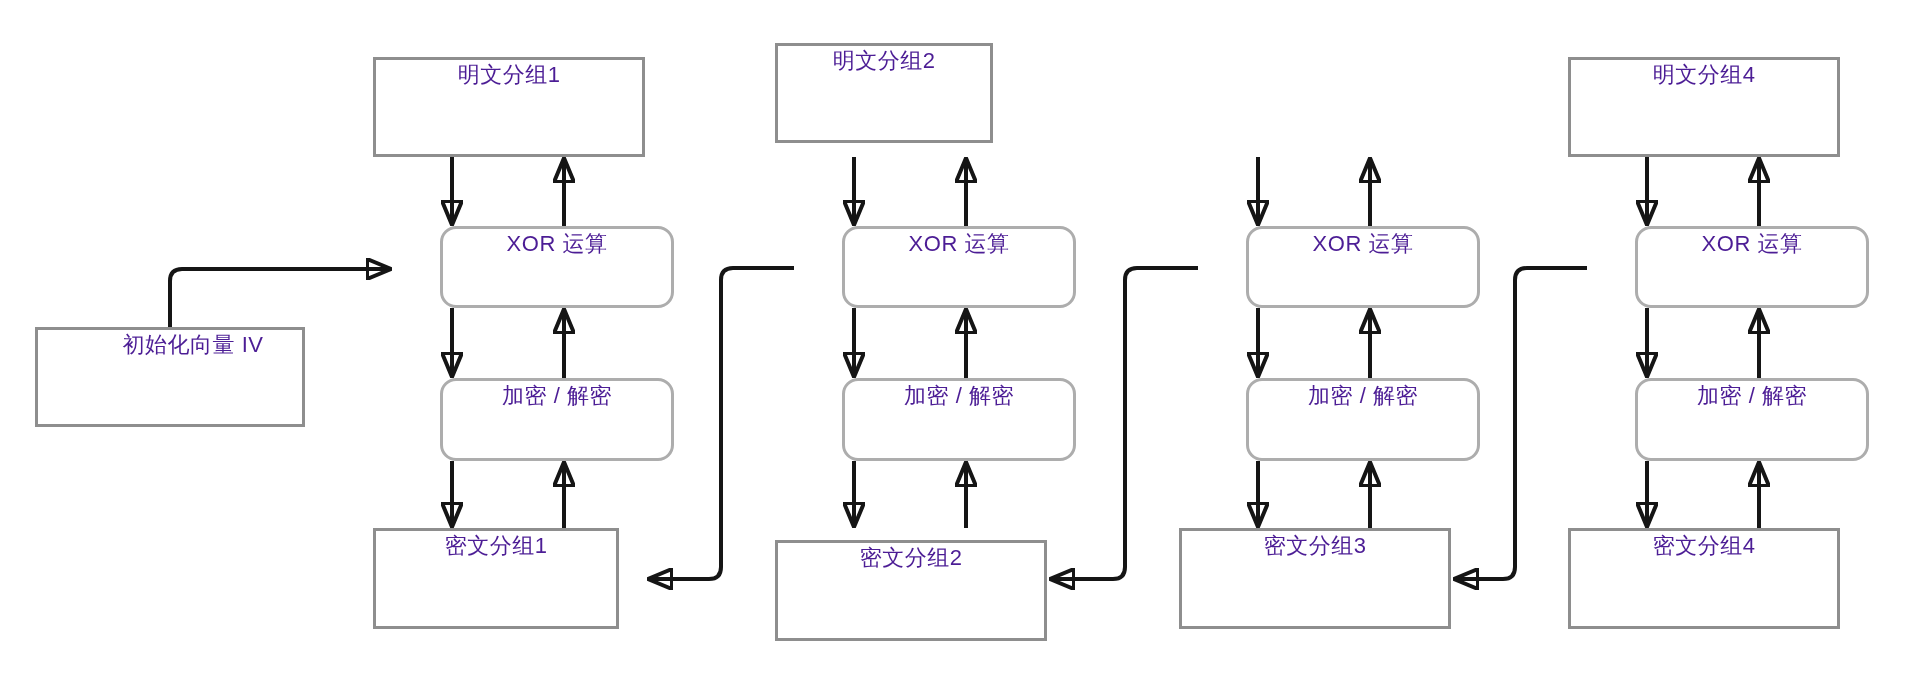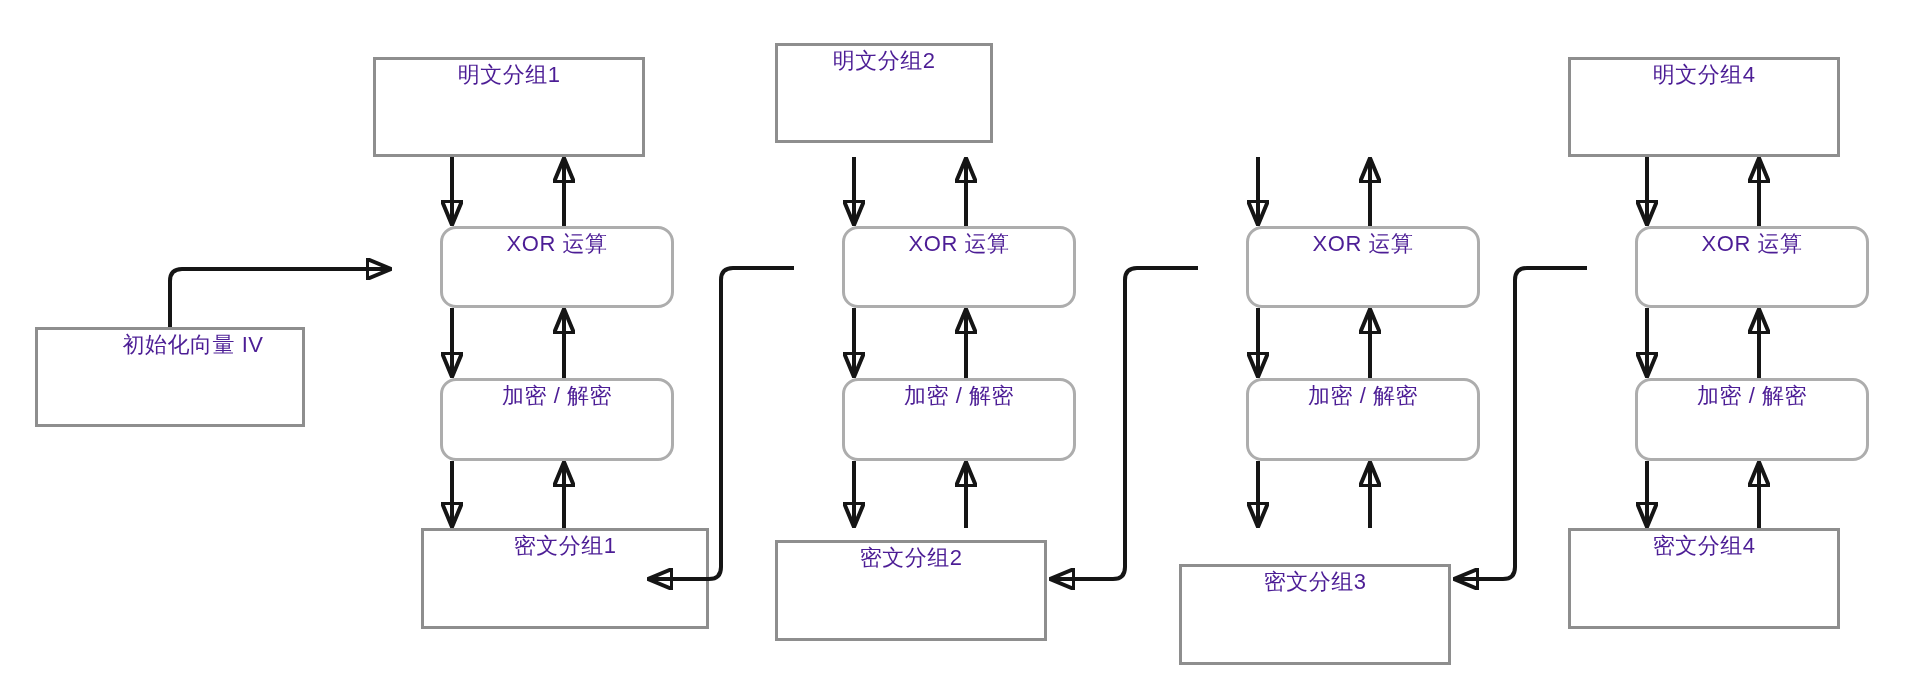--- a/index.html
+++ b/index.html
@@ -44,21 +44,21 @@
 
   <div class="box rect" style="left:373px;  top:57px;  width:272px; height:100px;">
       <span>明文分组1</span>
     </div>
   <div class="box round" style="left:392px;  top:226px; width:234px; height:82px;">
       <span>XOR 运算</span>
     </div>
   <div class="box round" style="left:392px;  top:378px; width:234px; height:83px;">
       <span>加密 / 解密</span>
     </div>
-  <div class="box rect" style="left:373px;  top:528px; width:288px; height:101px;margin-left:48px;">
+  <div class="box rect" style="left:373px;  top:528px; width:246px; height:101px;">
       <span>密文分组1</span>
     </div>
 
   <div class="box rect" style="left:775px;  top:43px;  width:218px; height:100px;">
       <span>明文分组2</span>
     </div>
   <div class="box round" style="left:794px;  top:226px; width:234px; height:82px;">
       <span>XOR 运算</span>
     </div>
   <div class="box round" style="left:794px;  top:378px; width:234px; height:83px;">
@@ -67,21 +67,21 @@
   <div class="box rect" style="left:775px;  top:528px; width:272px; height:101px;margin-top:12px;">
       <span>密文分组2</span>
     </div>
 
   <div class="box round" style="left:1198px; top:226px; width:234px; height:82px;">
       <span>XOR 运算</span>
     </div>
   <div class="box round" style="left:1198px; top:378px; width:234px; height:83px;">
       <span>加密 / 解密</span>
     </div>
-  <div class="box rect" style="left:1179px; top:528px; width:272px; height:101px;margin-top:36px;">
+  <div class="box rect" style="left:1179px; top:528px; width:272px; height:101px;">
       <span>密文分组3</span>
     </div>
 
   <div class="box rect" style="left:1568px; top:57px;  width:272px; height:100px;">
       <span>明文分组4</span>
     </div>
   <div class="box round" style="left:1587px; top:226px; width:234px; height:82px;">
       <span>XOR 运算</span>
     </div>
   <div class="box round" style="left:1587px; top:378px; width:234px; height:83px;">

